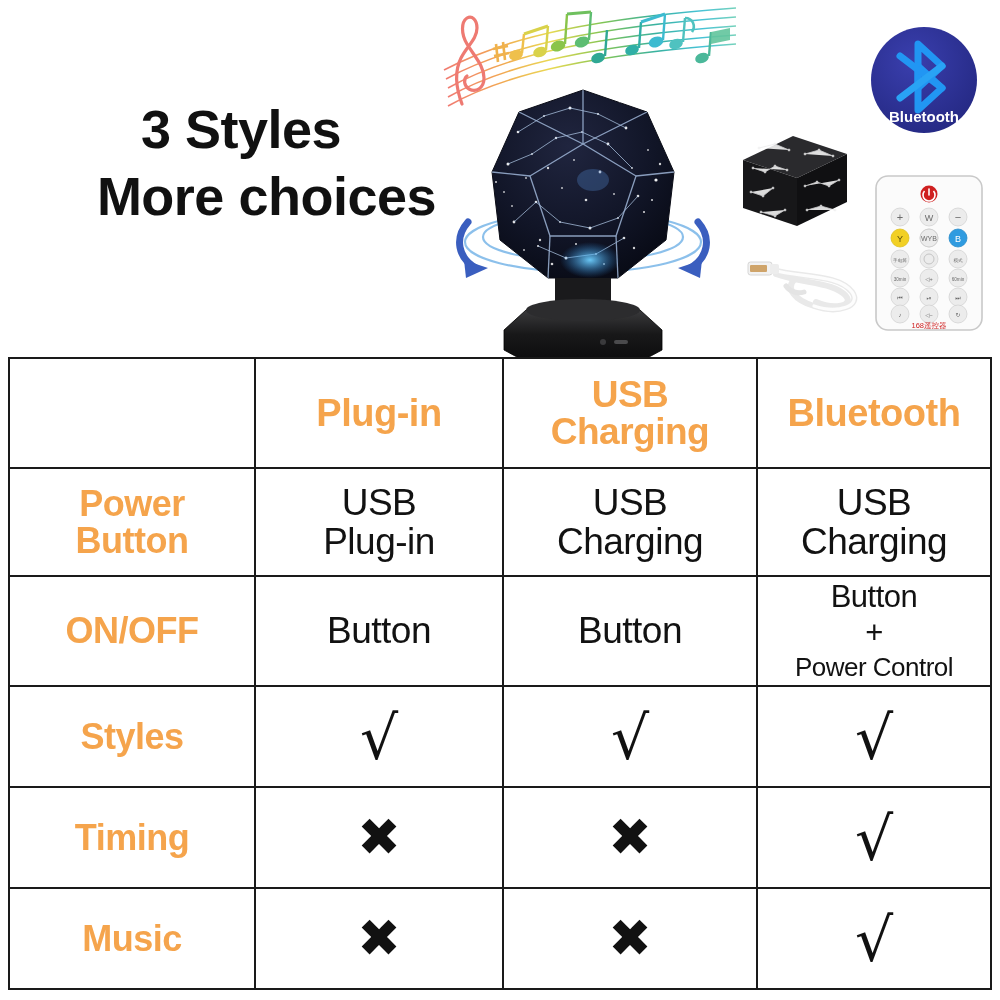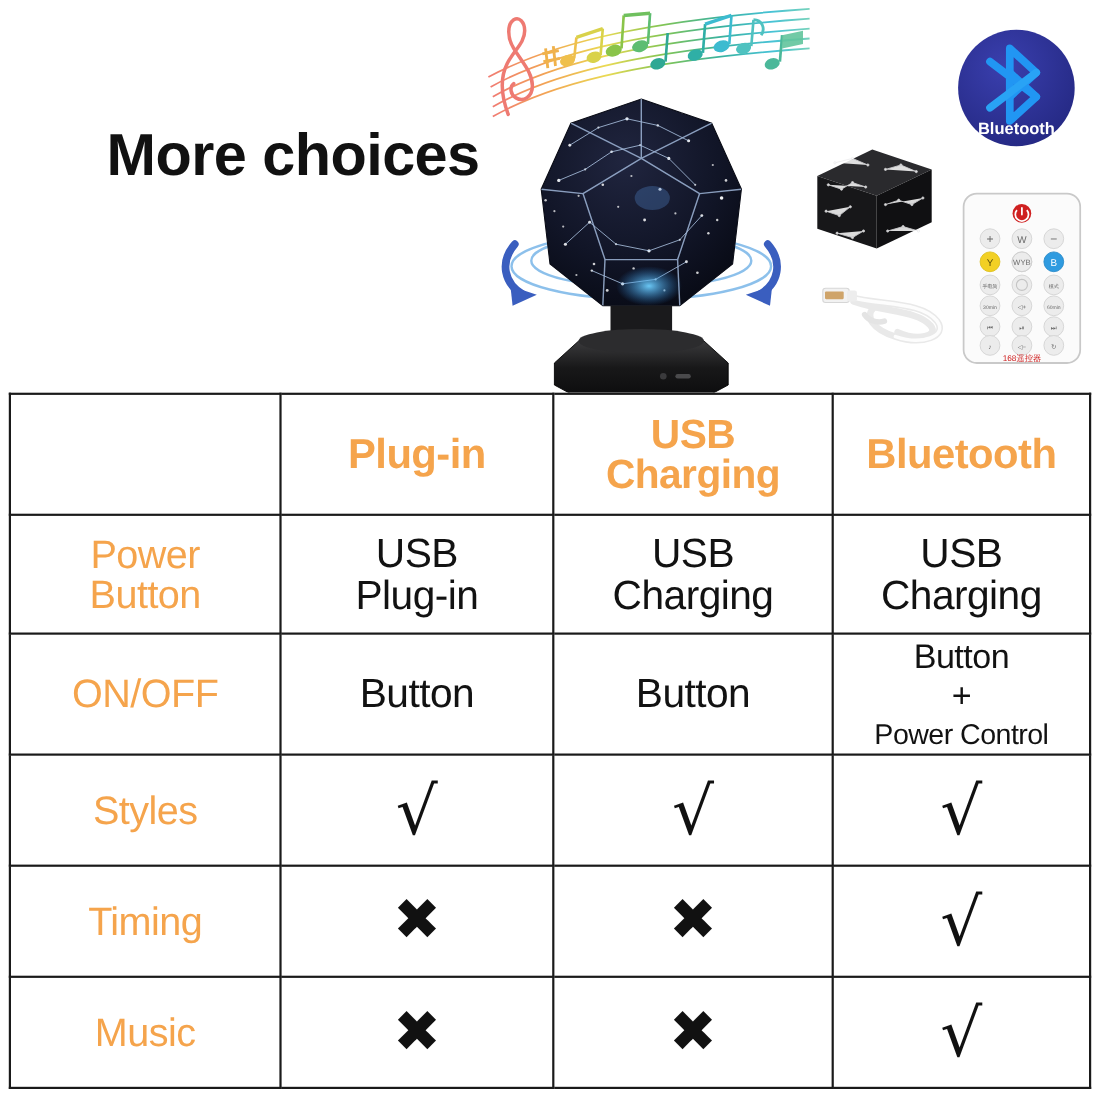--- a/index.html
+++ b/index.html
@@ -65,21 +65,21 @@
   tr.r-2 td{height:95px;}
   tr.r-3 td{height:95px;}
   tr.r-4 td{height:95px;}
 
   .hdr{
     color:#F5A44C;font-weight:bold;font-size:38px;line-height:1.0;
     letter-spacing:-0.5px;
   }
   .hdr.two{font-size:37px;}
   .rowlabel{
-    color:#F5A44C;font-weight:normal;font-size:36px;line-height:1.04;
+    color:#F5A44C;font-weight:bold;font-size:36px;line-height:1.04;
     letter-spacing:-0.5px;
   }
   .cellval{
     color:#121212;font-size:37px;font-weight:normal;line-height:1.06;
     letter-spacing:-0.5px;
   }
   .cellval.stack{font-size:37px;}
   .cellval.small{font-size:26px;line-height:1.18;}
   .cellval.small .big{font-size:31px;}
   .mark-yes{
@@ -94,20 +94,21 @@
   }
 </style>
 </head>
 <body>
 
 <div id="root">
 
   <div id="hero">
 
     <div class="headline">
+      <span class="l1">3 Styles</span>
       <span class="l2">More choices</span>
     </div>
 
     <svg id="music-notes" viewBox="0 0 320 112">
       <defs>
         <linearGradient id="staffGrad" x1="0" y1="0" x2="1" y2="0">
           <stop offset="0" stop-color="#F0756B"></stop>
           <stop offset="0.18" stop-color="#F2A24A"></stop>
           <stop offset="0.36" stop-color="#E8D84A"></stop>
           <stop offset="0.54" stop-color="#7CC24A"></stop>

